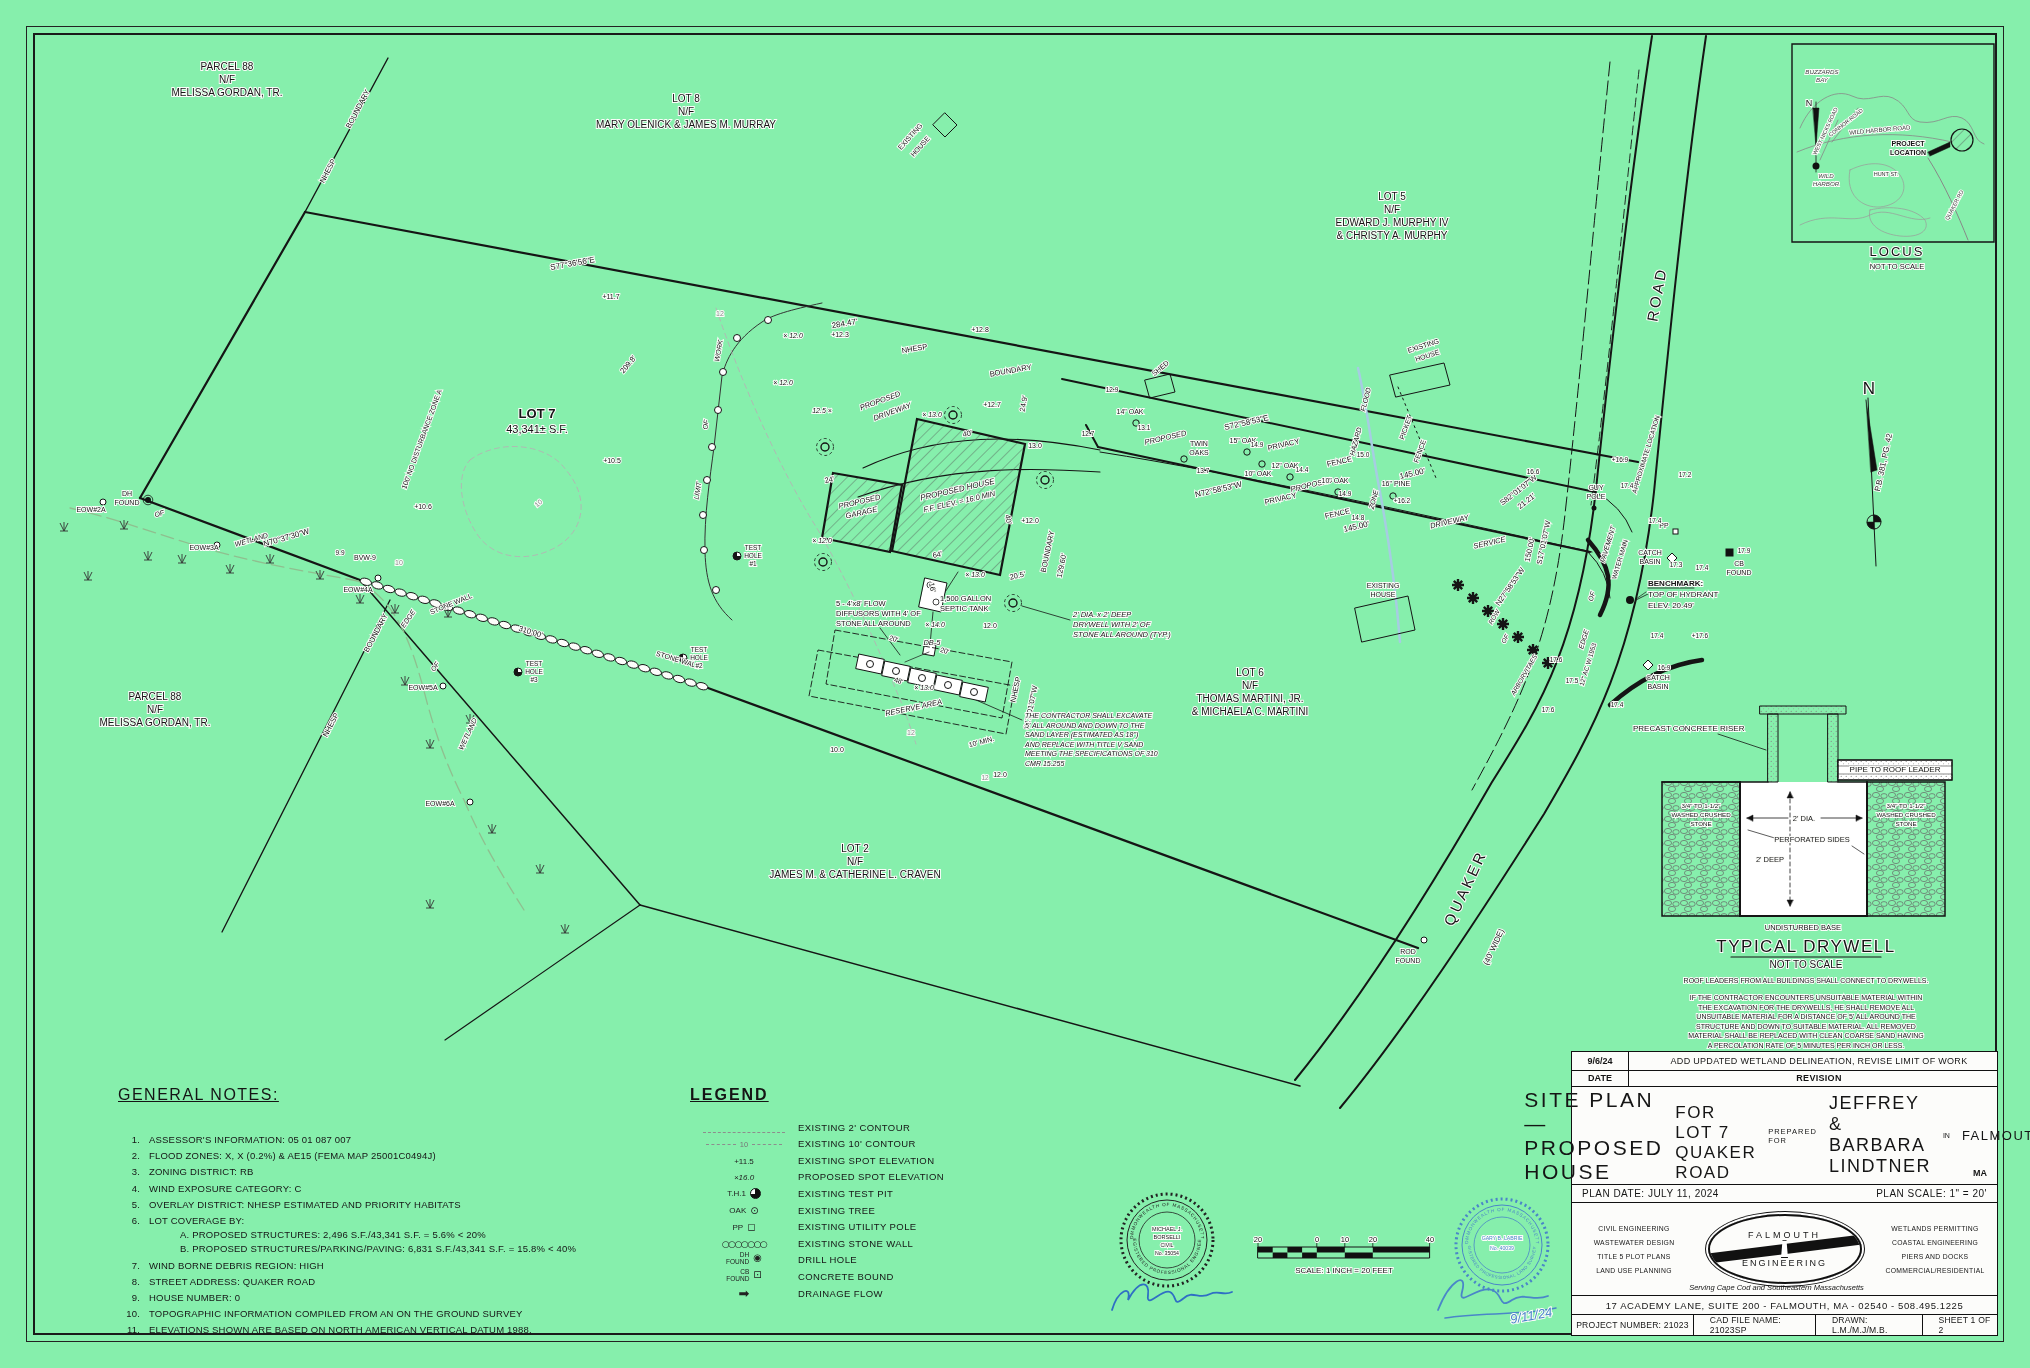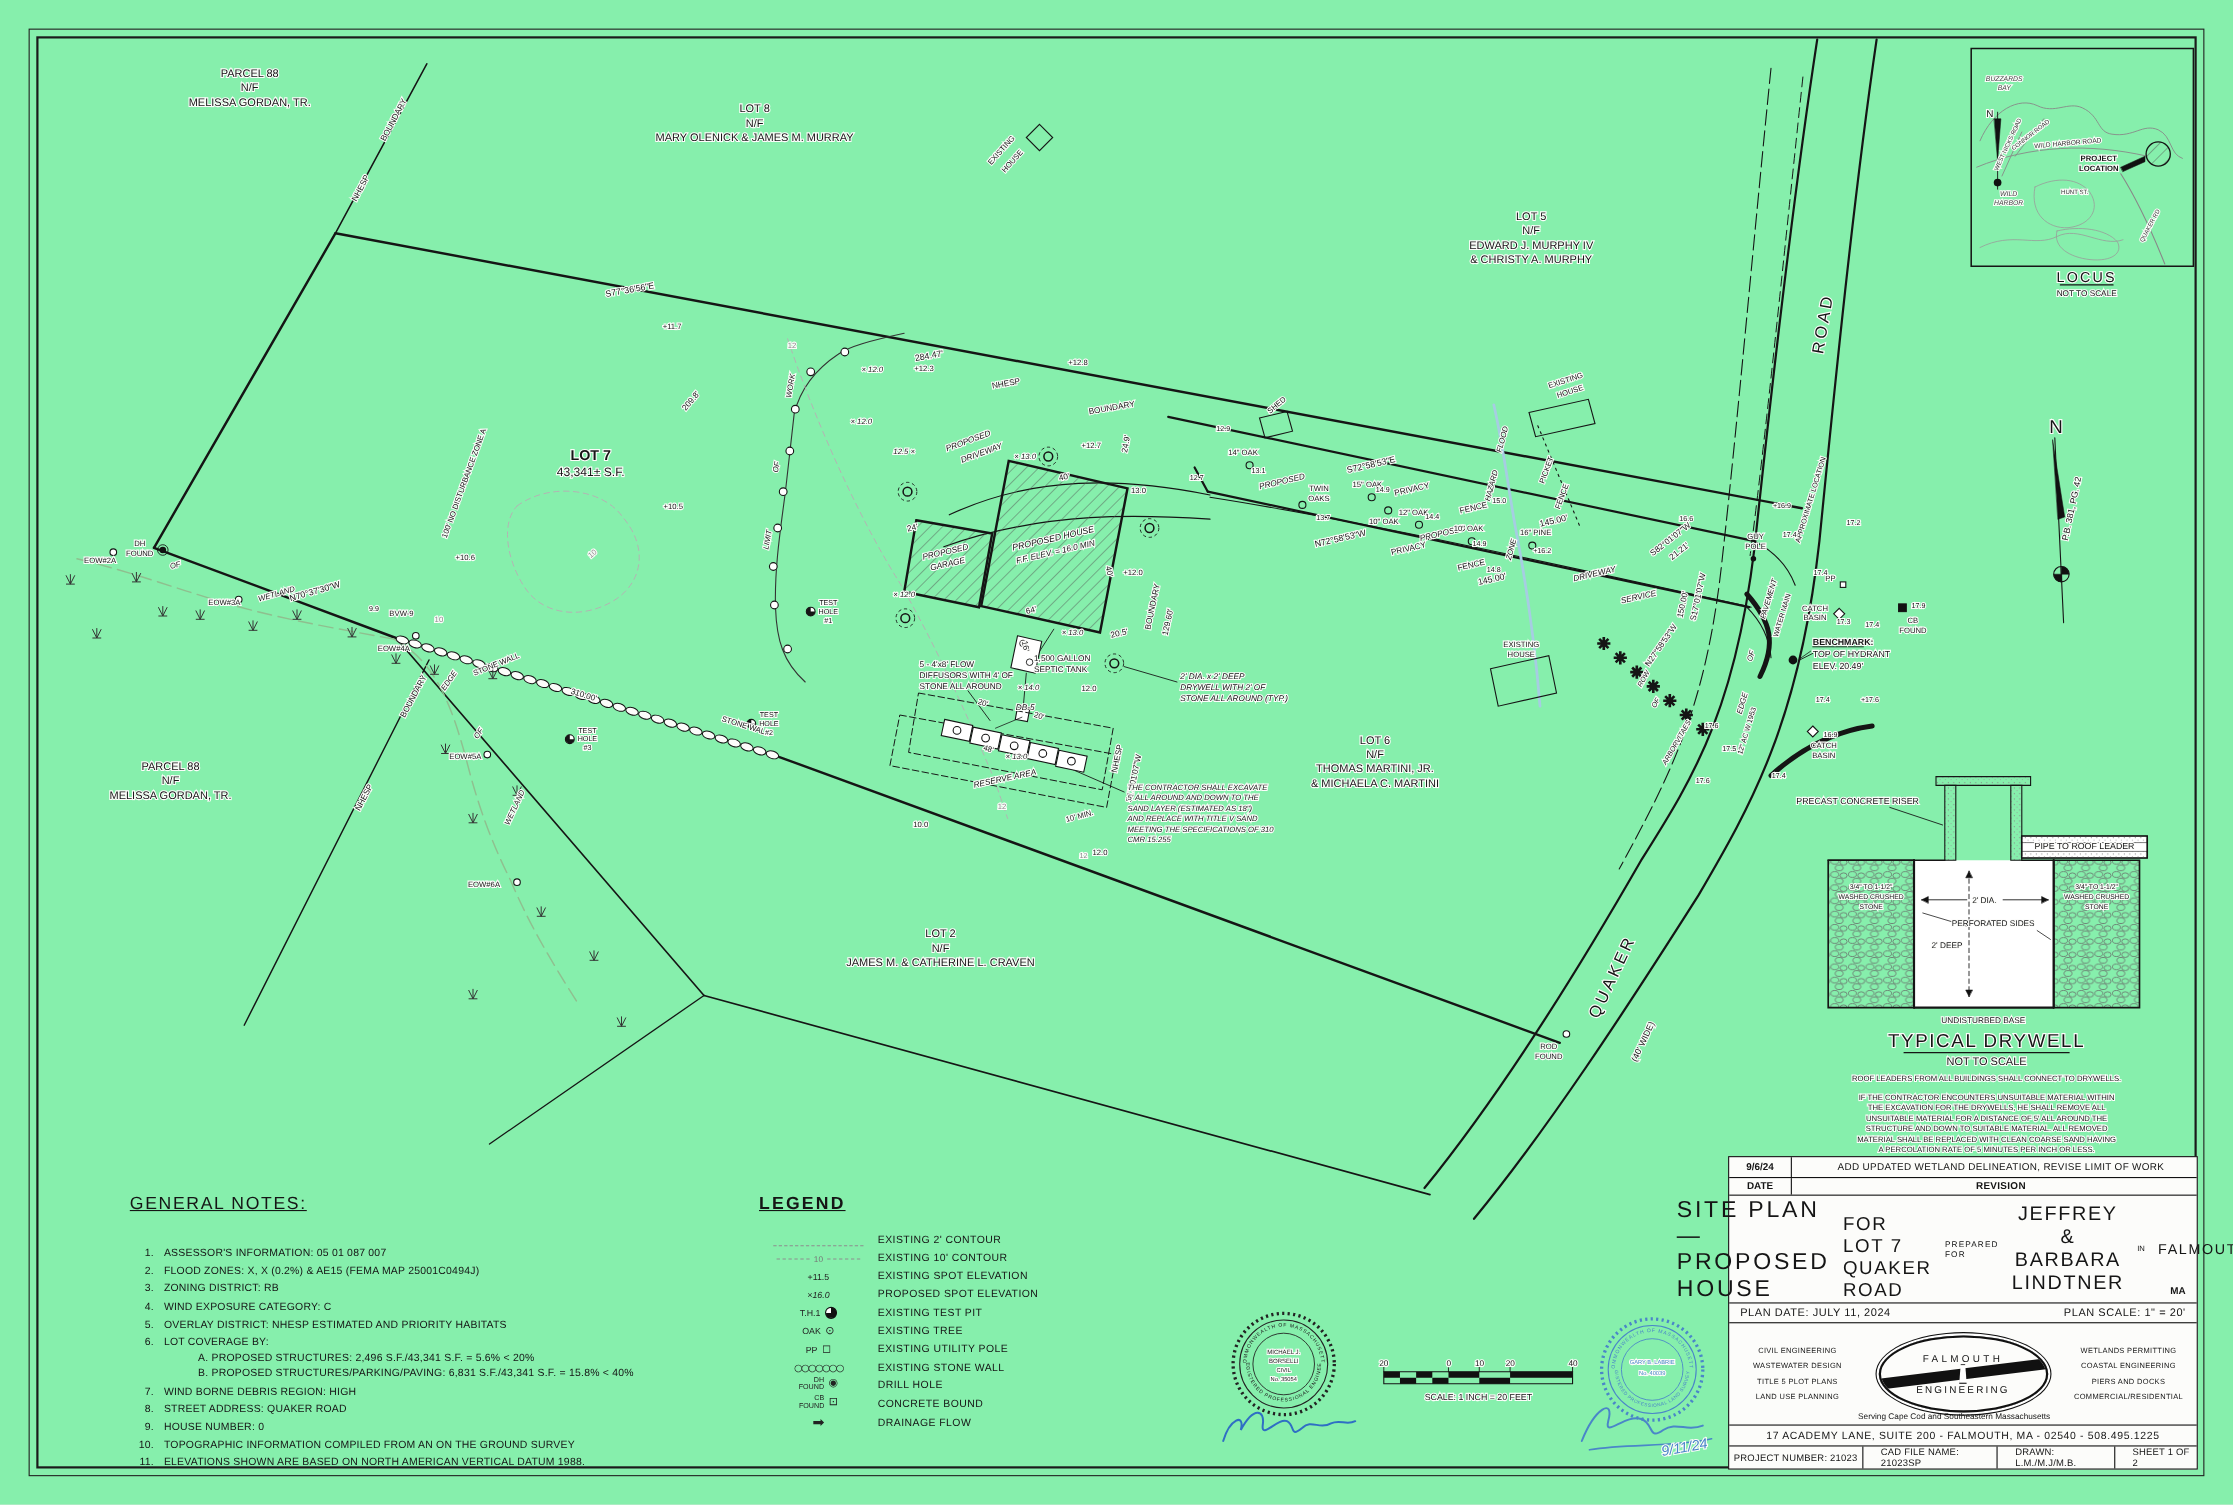--- a/index.html
+++ b/index.html
@@ -33,35 +33,35 @@
   #tb{position:absolute;left:1571px;top:1051px;width:425px;height:283px;border:1.6px solid #111;
       display:flex;flex-direction:column;background:#fcfcfa;font-size:9px;}
   .tb-row{border-bottom:1.3px solid #111;display:flex;align-items:stretch;gap:12px;}
   .tb-row:last-child{border-bottom:none;}
   .rev-date{width:56px;border-right:1.3px solid #111;display:flex;align-items:center;justify-content:center;font-weight:bold;}
   .rev-txt{flex:1;display:flex;align-items:center;justify-content:center;letter-spacing:.3px;}
   #tb-title{flex-direction:row;justify-content:center;align-items:center;position:relative;height:97px;}
   .t1{font-size:21px;letter-spacing:2.5px;margin-top:2px;}
   .t2{font-size:17px;letter-spacing:1.5px;margin-top:16px;}
   .t3{font-size:7.5px;letter-spacing:1px;margin-top:2px;}
-  .t4{font-size:18px;letter-spacing:1.5px;margin-top:0;text-align:center;}
+  .t4{font-size:18px;letter-spacing:1.5px;margin-top:0;}
   .t5{font-size:7px;margin-top:1px;}
   .t6{font-size:13px;letter-spacing:1.5px;margin-top:1px;}
   .tma{position:absolute;right:10px;bottom:6px;font-size:9px;font-weight:bold;}
   #tb-date{height:19px;align-items:center;justify-content:space-between;padding:0 10px;font-size:10px;letter-spacing:.5px;}
   #tb-firm{height:99px;position:relative;align-items:center;justify-content:space-between;padding:0 6px;}
   .svc{list-style:none;margin:0;padding:0;width:112px;font-size:6.8px;letter-spacing:.3px;}
   .svc li{margin:7px 0;text-align:center;}
   #logo{width:150px;height:66px;border:2.5px solid #111;border-radius:50%;box-shadow:0 0 0 2px #fff,0 0 0 3px #111;
         display:flex;flex-direction:column;align-items:center;justify-content:center;position:relative;overflow:hidden;}
   #logo .band{position:absolute;left:-8px;right:-8px;top:28px;height:10px;background:#111;transform:rotate(-7deg);}
   #logo .lf{font-size:9px;letter-spacing:3px;z-index:1;}
   #logo .lh{width:8px;height:16px;background:#fff;border:1.5px solid #111;z-index:1;clip-path:polygon(15% 100%,85% 100%,70% 0,30% 0);}
   #logo .le{font-size:9px;letter-spacing:2px;z-index:1;}
-  .tagline{position:absolute;left:0;right:16px;bottom:3px;text-align:center;font-size:7.5px;}
+  .tagline{position:absolute;left:0;right:16px;bottom:3px;text-align:center;font-style:italic;font-size:7.5px;}
   #tb-addr{height:19px;align-items:center;justify-content:center;font-size:9.5px;letter-spacing:.6px;}
   #tb-ids{height:21px;font-size:8.6px;}
   .idcell{display:flex;align-items:center;justify-content:center;border-right:1.3px solid #111;padding:0 4px;letter-spacing:.2px;}
   .idcell:last-child{border-right:none;}
 </style>
 </head>
 <body>
 
 <div id="sheet">
   <div class="border-outer"></div>

